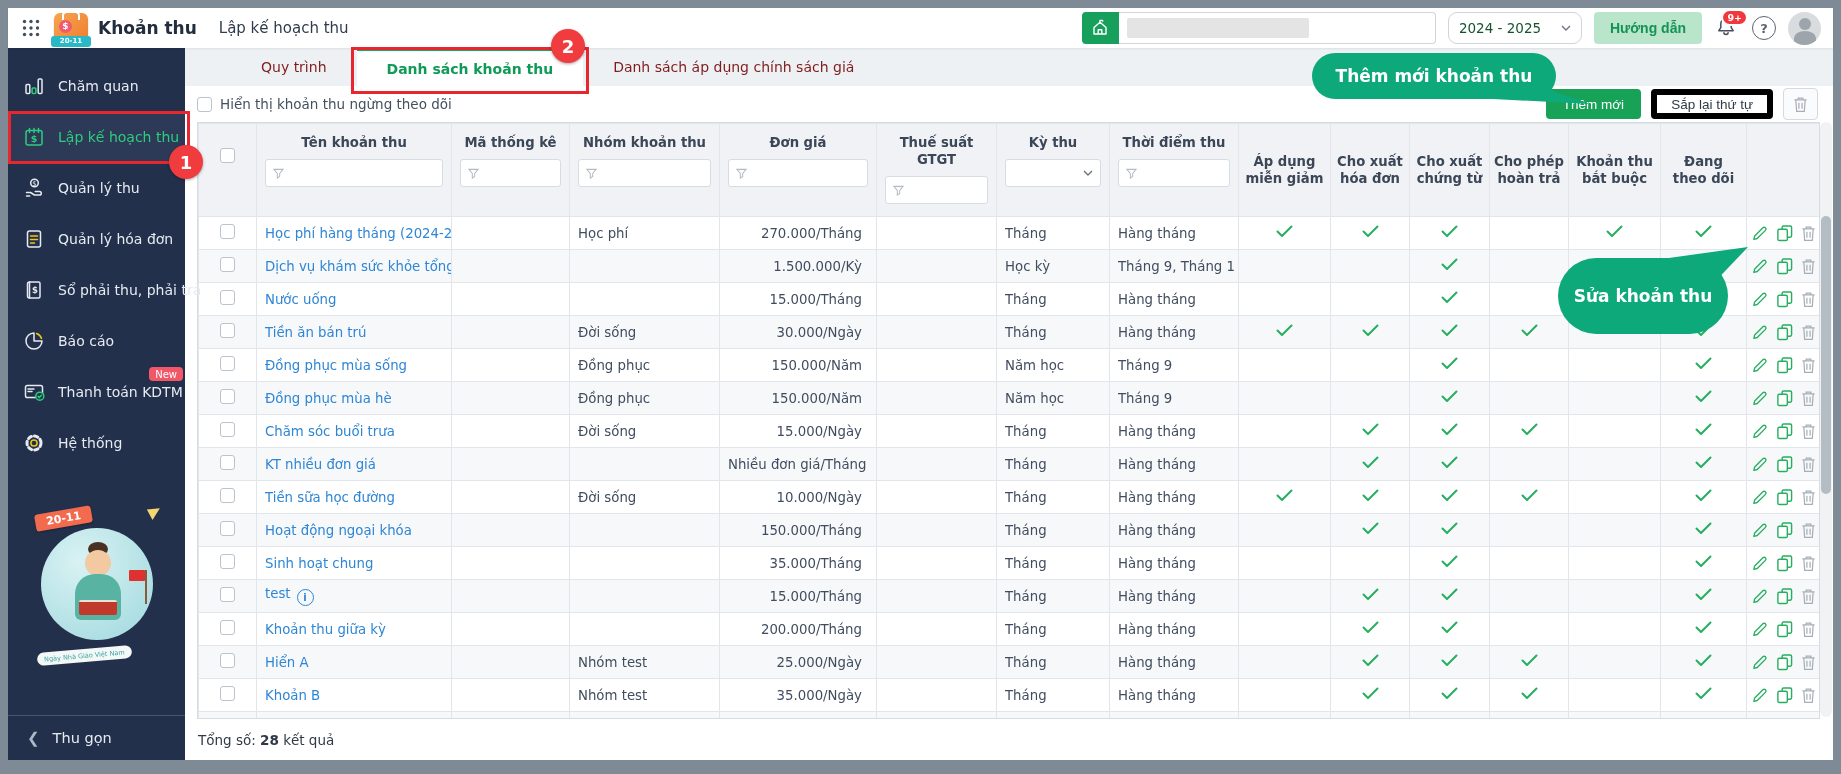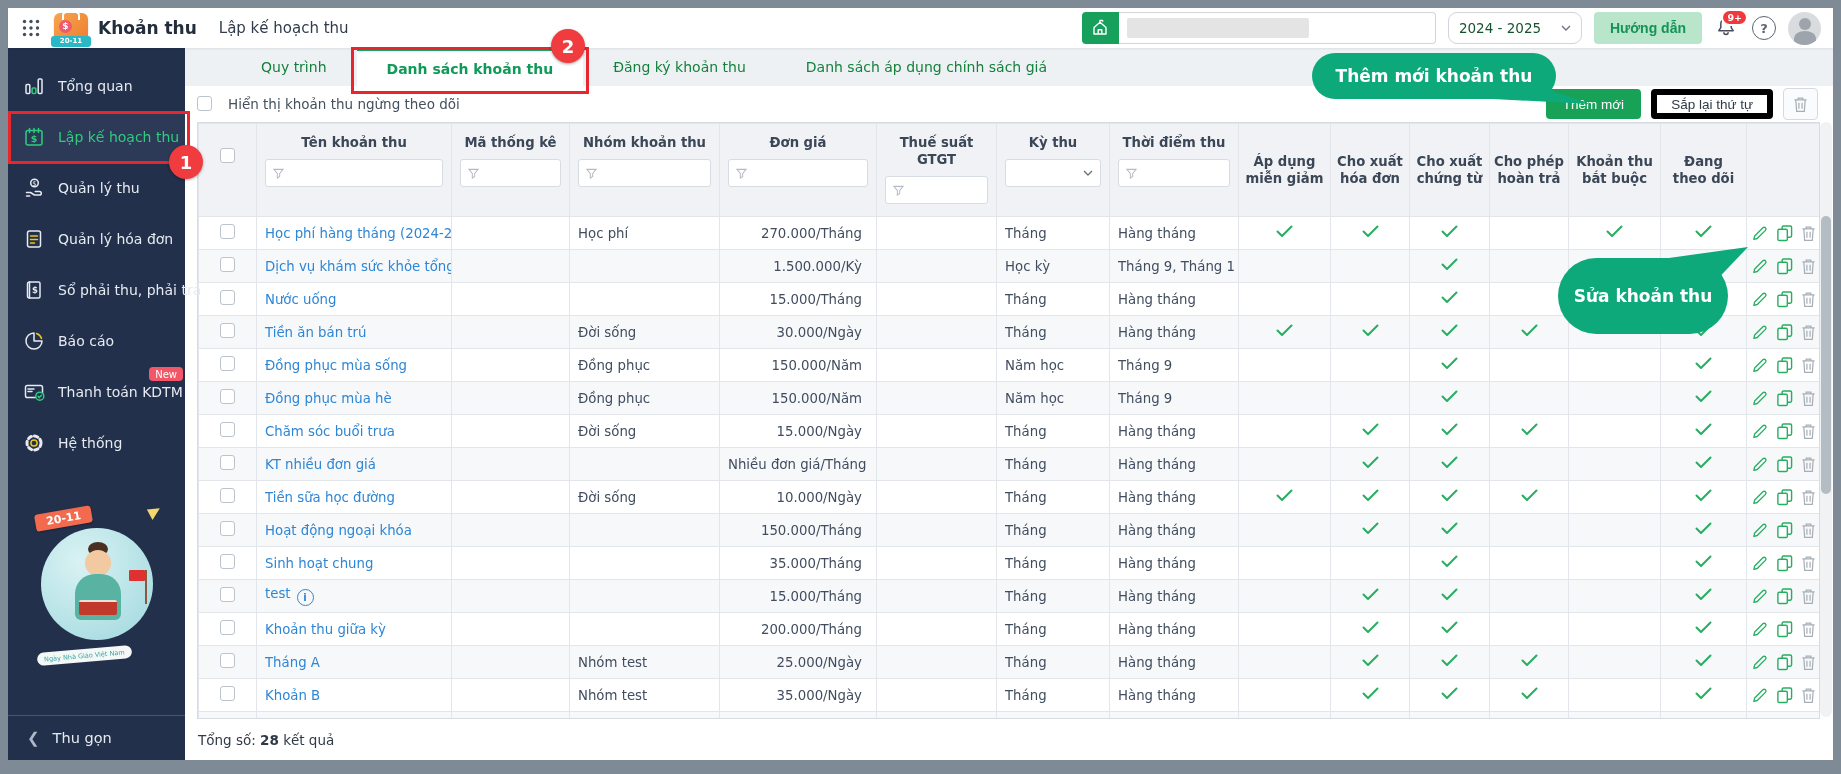--- a/index.html
+++ b/index.html
@@ -70,26 +70,26 @@
         padding:2.5px 7px;border-radius:8px;transform:rotate(-5deg);white-space:nowrap;}
   .m-plane{position:absolute;right:2px;top:-8px;width:0;height:0;border-left:12px solid #f5d76e;
         border-top:5px solid transparent;border-bottom:7px solid transparent;transform:rotate(-28deg);}
   .side-spacer{flex:1;}
   .collapse{flex:0 0 44px;border-top:1px solid rgba(255,255,255,.18);display:flex;align-items:center;gap:13px;
         padding-left:19px;font-size:14.5px;color:#e6eaf1;cursor:pointer;}
   .chev-left{font-size:15px;color:#aeb7c6;}
   
   .content{flex:1;position:relative;background:#fff;min-width:0;}
   .tabbar{height:38px;background:#eef1f4;display:flex;align-items:stretch;padding-left:46px;position:relative;}
-  .tab{display:flex;align-items:center;padding:0 30px;font-size:14px;color:#15803d;cursor:pointer;
+  .tab{display:flex;align-items:center;padding:0 30px;font-size:14px;color:#7f1d1d;cursor:pointer;
        white-space:nowrap;position:relative;}
   .tab.active{background:#fff;color:#109a58;border-top:3px solid #15a866;font-weight:bold;}
   .tab.active::after{content:"";position:absolute;inset:-4px -6px -8px -6px;border:3px solid #e8262d;pointer-events:none;z-index:30;}
   .toolbar{height:36px;display:flex;align-items:center;padding:0 15px 0 12px;}
-  .chk-row{display:flex;gap:16px;font-size:13.5px;color:#44505e;cursor:pointer;}
+  .chk-row{display:flex;align-items:center;gap:8px;font-size:13.5px;color:#44505e;cursor:pointer;}
   .cb{width:15px;height:15px;border:1px solid #bcc3cc;border-radius:3px;background:#fff;display:inline-block;box-sizing:border-box;}
   .tool-btns{margin-left:auto;display:flex;gap:10px;align-items:center;}
   .btn-primary{background:#17a258;color:#fff;font-size:13.5px;border:none;border-radius:4px;height:30px;padding:0 17px;cursor:pointer;}
   .btn-outline{background:#fff;color:#2f3a47;font-size:13.5px;border:6px solid #000000;border-radius:4px;height:30px;padding:0 14px;cursor:pointer;}
   .btn-icon{width:33px;height:30px;border:1px solid #d5dae0;background:#fafbfc;border-radius:4px;display:grid;place-items:center;cursor:pointer;}
   
   .table-wrap{position:absolute;left:12px;top:74px;width:1621px;height:595px;overflow:hidden;background:#fff;
         border:1px solid #d6dce2;box-sizing:content-box;}
   table{border-collapse:collapse;table-layout:fixed;width:1621px;}
   th,td{border:1px solid #e2e6eb;box-sizing:border-box;}
@@ -188,21 +188,21 @@
     <div class="sidebar">
       <div id="side-items">
           <div class="side-item">
             <span class="sicon">
               <svg width="22" height="22" viewBox="0 0 22 22" fill="none" stroke-width="1.5" stroke-linecap="round" stroke-linejoin="round">
                 <rect x="3" y="9.5" width="3.8" height="9" rx="1" stroke="currentColor"></rect>
                 <rect x="9.1" y="13" width="3.8" height="5.5" rx="1" stroke="#2ecc7d"></rect>
                 <rect x="15.2" y="4" width="3.8" height="14.5" rx="1" stroke="currentColor"></rect>
               </svg>
             </span>
-            <span class="slabel">Tổng quan</span>
+            <span class="slabel">Chăm quan</span>
           </div>
           <div class="side-item active">
             <span class="sicon">
               <svg width="22" height="22" viewBox="0 0 22 22" fill="none" stroke-width="1.5" stroke-linecap="round" stroke-linejoin="round">
                 <rect x="3" y="4.5" width="16" height="14.5" rx="2" stroke="currentColor"></rect>
                 <path d="M6.5 2.5v4M11 2.5v4M15.5 2.5v4" stroke="currentColor"></path>
                 <text x="11" y="16" font-size="9.5" font-weight="bold" text-anchor="middle" fill="currentColor">$</text>
               </svg>
             </span>
             <span class="slabel">Lập kế hoạch thu</span>
@@ -291,23 +291,20 @@
     </div>
 
     <div class="content">
       <div class="tabbar" id="tabbar">
           <div class="tab">
             <span>Quy trình</span>
           </div>
           <div class="tab active">
             <span>Danh sách khoản thu</span>
             <span class="annot-circle c2">2</span>
-          </div>
-          <div class="tab">
-            <span>Đăng ký khoản thu</span>
           </div>
           <div class="tab">
             <span>Danh sách áp dụng chính sách giá</span>
           </div>
         </div>
 
       <div class="toolbar">
         <div class="chk-row">
           <span class="cb"></span>
           <span>Hiển thị khoản thu ngừng theo dõi</span>
@@ -989,21 +986,21 @@
                     <span>
                       <svg width="15" height="17" viewBox="0 0 16 18">
                         <path d="M1.5 4h13M5.5 4V2.2h5V4M3 4l.9 12.3h8.2L13 4M6.3 7v6.5M9.7 7v6.5" fill="none" stroke="#a7aeb6" stroke-width="1.3"></path>
                       </svg>
                     </span>
                   </div>
                 </td>
               </tr>
               <tr>
                 <td class="cell-cb"><span class="cb"></span></td>
-                <td class="cell-name"><a>Tháng A</a></td>
+                <td class="cell-name"><a>Hiển A</a></td>
                 <td></td>
                 <td>Nhóm test</td>
                 <td class="cell-price">25.000/Ngày</td>
                 <td></td>
                 <td>Tháng</td>
                 <td>Hàng tháng</td>
                 <td class="cell-check"></td>
                 <td class="cell-check"><svg width="17" height="13" viewBox="0 0 17 13">
                     <path d="M1.5 6.5l4.5 4.5L15.5 1.5" fill="none" stroke="#27ae60" stroke-width="2" stroke-linecap="round" stroke-linejoin="round"></path>
                   </svg></td>

